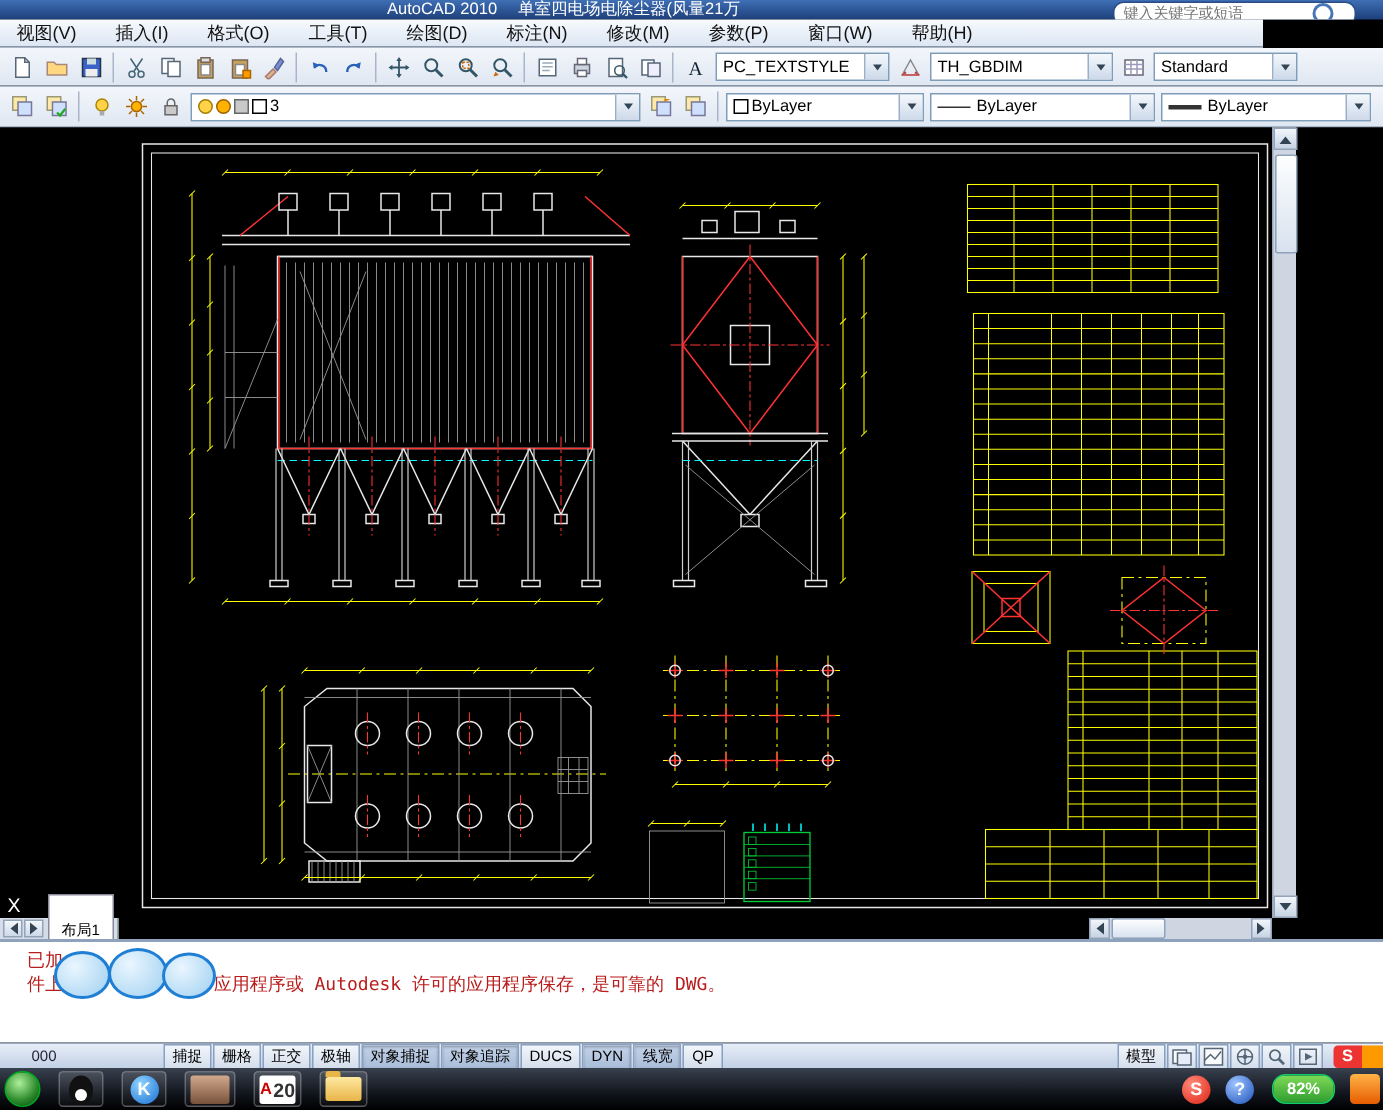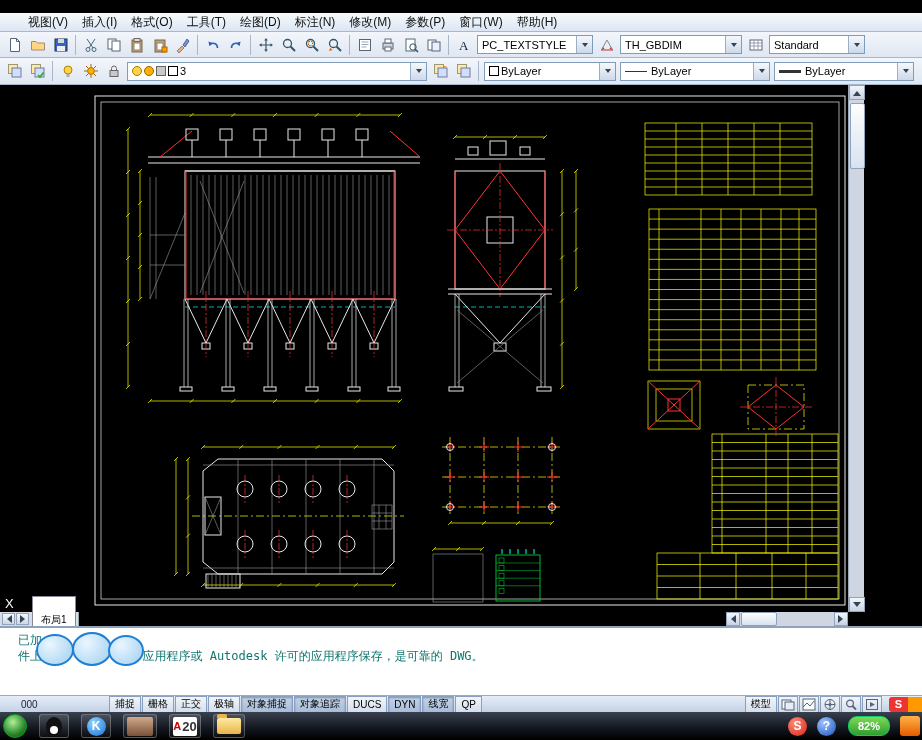--- a/index.html
+++ b/index.html
@@ -11,23 +11,23 @@
             background:linear-gradient(#3f6fb5,#1d3f7a);display:flex;align-items:flex-start;overflow:hidden;}
   .titlebar .ttext{color:#fff;font-size:11px;white-space:nowrap;margin-left:258px;line-height:13px;}
   .titlebar .doc{margin-left:14px;}
   .searchbox{position:absolute;left:742px;top:1px;width:152px;height:14px;background:#fff;
              border:1px solid #2a4d86;border-radius:7px;display:flex;align-items:center;padding:0 4px;}
   .searchbox input{border:none;outline:none;width:124px;font-size:10px;color:#888;background:transparent;
                    font-family:"Liberation Sans",sans-serif;}
   .search-glyph{width:10px;height:10px;border:2px solid #4a76b8;border-radius:50%;position:relative;flex:0 0 auto;}
 
   
-  .menubar{position:absolute;left:0;top:13px;width:922px;height:19px;
+  .menubar{position:absolute;left:0;top:13px;width:842px;height:19px;
            background:linear-gradient(#f7fafd,#dce6f3);border-bottom:1px solid #aab8cc;
-           display:flex;align-items:center;padding-left:21px;box-sizing:border-box;}
+           display:flex;align-items:center;padding-left:4px;box-sizing:border-box;gap:12px;}
   .menuitem{padding:1px 7px;font-size:12px;color:#111;white-space:nowrap;}
 
   
   .toolbar{position:absolute;left:0;width:922px;background:linear-gradient(#f3f6fb,#dfe7f2);
            border-bottom:1px solid #a8b6ca;display:flex;align-items:center;box-sizing:border-box;padding:0 3px;}
   .toolbar1{top:32px;height:26px;}
   .toolbar2{top:58px;height:27px;}
   .tbicon{width:21px;height:21px;display:inline-flex;align-items:center;justify-content:center;
           border:1px solid transparent;border-radius:2px;flex:0 0 auto;}
   .sep{width:1px;height:20px;background:#a9b6c9;margin:0 3px;flex:0 0 auto;}
@@ -86,21 +86,21 @@
   .laytab{height:13px;background:#fff;border:1px solid #889;border-bottom:none;padding:16px 8px;font-size:10px;
           display:flex;align-items:center;margin-left:2px;}
   .hscroll{position:absolute;left:726px;top:0;width:122px;height:14px;background:#cfd6e2;display:flex;align-items:center;}
   .hs-btn{width:14px;height:14px;background:linear-gradient(#f2f6fb,#c7d3e4);border:1px solid #93a4ba;
           box-sizing:border-box;display:flex;align-items:center;justify-content:center;flex:0 0 auto;}
   .hs-thumb{width:34px;height:12px;background:linear-gradient(#fdfefe,#d8e2ef);border:1px solid #8fa2bb;
             border-radius:2px;margin-left:1px;}
 
   
   .cmdwin{position:absolute;left:0;top:626px;width:922px;height:69px;background:#fff;border-top:2px solid #8fa2bb;
-          font-family:"DejaVu Sans Mono","Liberation Mono",monospace;font-size:12px;color:#0f766e;box-sizing:border-box;}
+          font-family:"DejaVu Sans Mono","Liberation Mono",monospace;font-size:12px;color:#b91c1c;box-sizing:border-box;}
   .cmdline{position:absolute;white-space:nowrap;}
 
   
   .bubble{position:absolute;border:2px solid #1f7fd4;border-radius:50%;
           background:radial-gradient(circle at 35% 30%,#eaf6ff,#9fd0f0);z-index:55;}
 
   
   .subtitle{position:absolute;left:30px;top:666px;z-index:60;font-size:23px;font-weight:bold;color:#fff;
             letter-spacing:1px;white-space:nowrap;
             text-shadow:-2px 0 0 #000,2px 0 0 #000,0 -2px 0 #000,0 2px 0 #000,
@@ -149,20 +149,28 @@
            border-radius:9px;color:#fff;font-weight:bold;font-size:11px;display:flex;align-items:center;
            padding:0 9px;flex:0 0 auto;}
   .tr-orange{width:20px;height:20px;background:linear-gradient(#ffb347,#e65c00);border-radius:3px;
              margin-left:10px;margin-right:2px;flex:0 0 auto;}
 </style>
 </head>
 <body>
 
 <div class="screen">
 
+  <div class="titlebar">
+    <span class="ttext">AutoCAD 2010</span>
+    <span class="ttext doc">单室四电场电除尘器(风量21万</span>
+    <span class="searchbox">
+      <input placeholder="键入关键字或短语" style="">
+      <span class="search-glyph"></span>
+    </span>
+  </div>
 
   <div class="menubar">
     <span class="menuitem">视图(V)</span>
     <span class="menuitem">插入(I)</span>
     <span class="menuitem">格式(O)</span>
     <span class="menuitem">工具(T)</span>
     <span class="menuitem">绘图(D)</span>
     <span class="menuitem">标注(N)</span>
     <span class="menuitem">修改(M)</span>
     <span class="menuitem">参数(P)</span>

